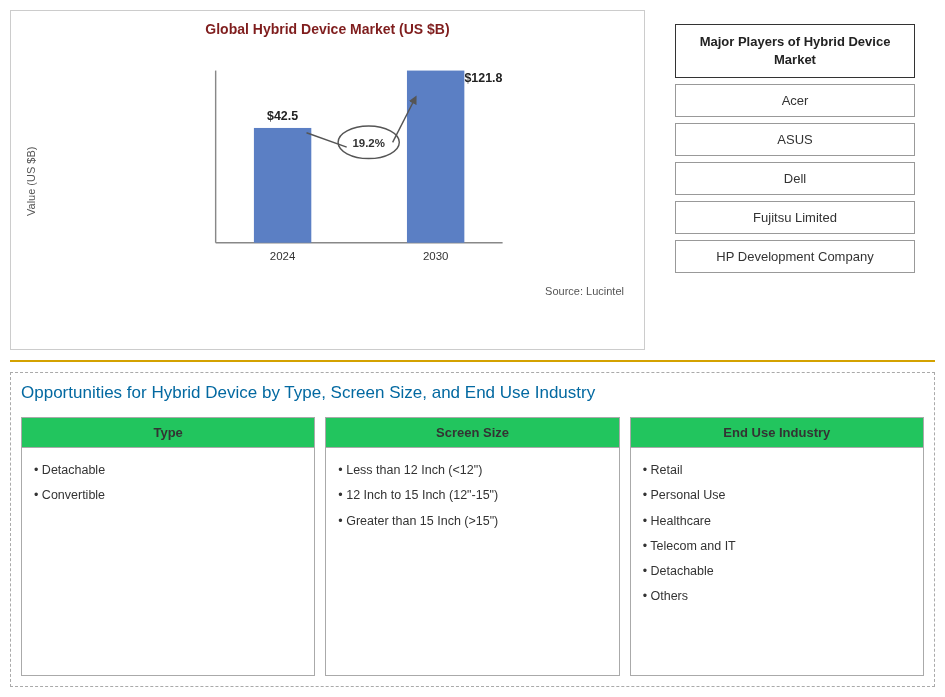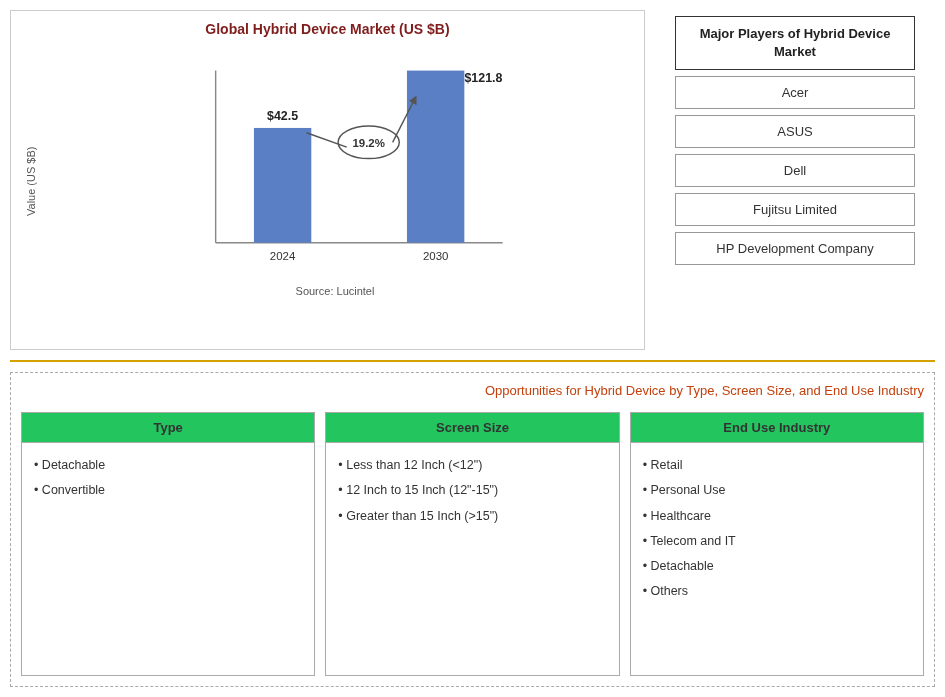--- a/index.html
+++ b/index.html
@@ -65,21 +65,21 @@
     }
 
     .chart-plot {
       flex: 1;
       position: relative;
       display: flex;
       flex-direction: column;
     }
 
     .source-label {
-      text-align: center;
+      text-align: right;
       font-size: 11px;
       color: #555;
       margin-top: 4px;
       padding-right: 10px;
     }
 
     
     .players-panel {
       width: 280px;
       display: flex;
@@ -91,20 +91,21 @@
 
     .players-title-box {
       border: 1.5px solid #333;
       padding: 8px 16px;
       text-align: center;
       font-size: 13px;
       font-weight: bold;
       color: #222;
       width: 240px;
       line-height: 1.4;
+      margin-top: 8px;
     }
 
     .player-box {
       border: 1px solid #999;
       padding: 8px 4px;
       text-align: center;
       font-size: 13px;
       color: #333;
       width: 240px;
     }
@@ -121,23 +122,23 @@
     .bottom-section {
       flex: 1;
       border: 1px dashed #aaa;
       padding: 10px;
       display: flex;
       flex-direction: column;
       gap: 8px;
     }
 
     .opportunities-title {
-      text-align: right;
-      font-size: 13px;
-      color: #c2410c;
+      text-align: left;
+      font-size: 17px;
+      color: #0369a1;
       padding-bottom: 6px;
     }
 
     .columns-container {
       display: flex;
       flex-direction: row;
       gap: 10px;
       flex: 1;
     }
 

